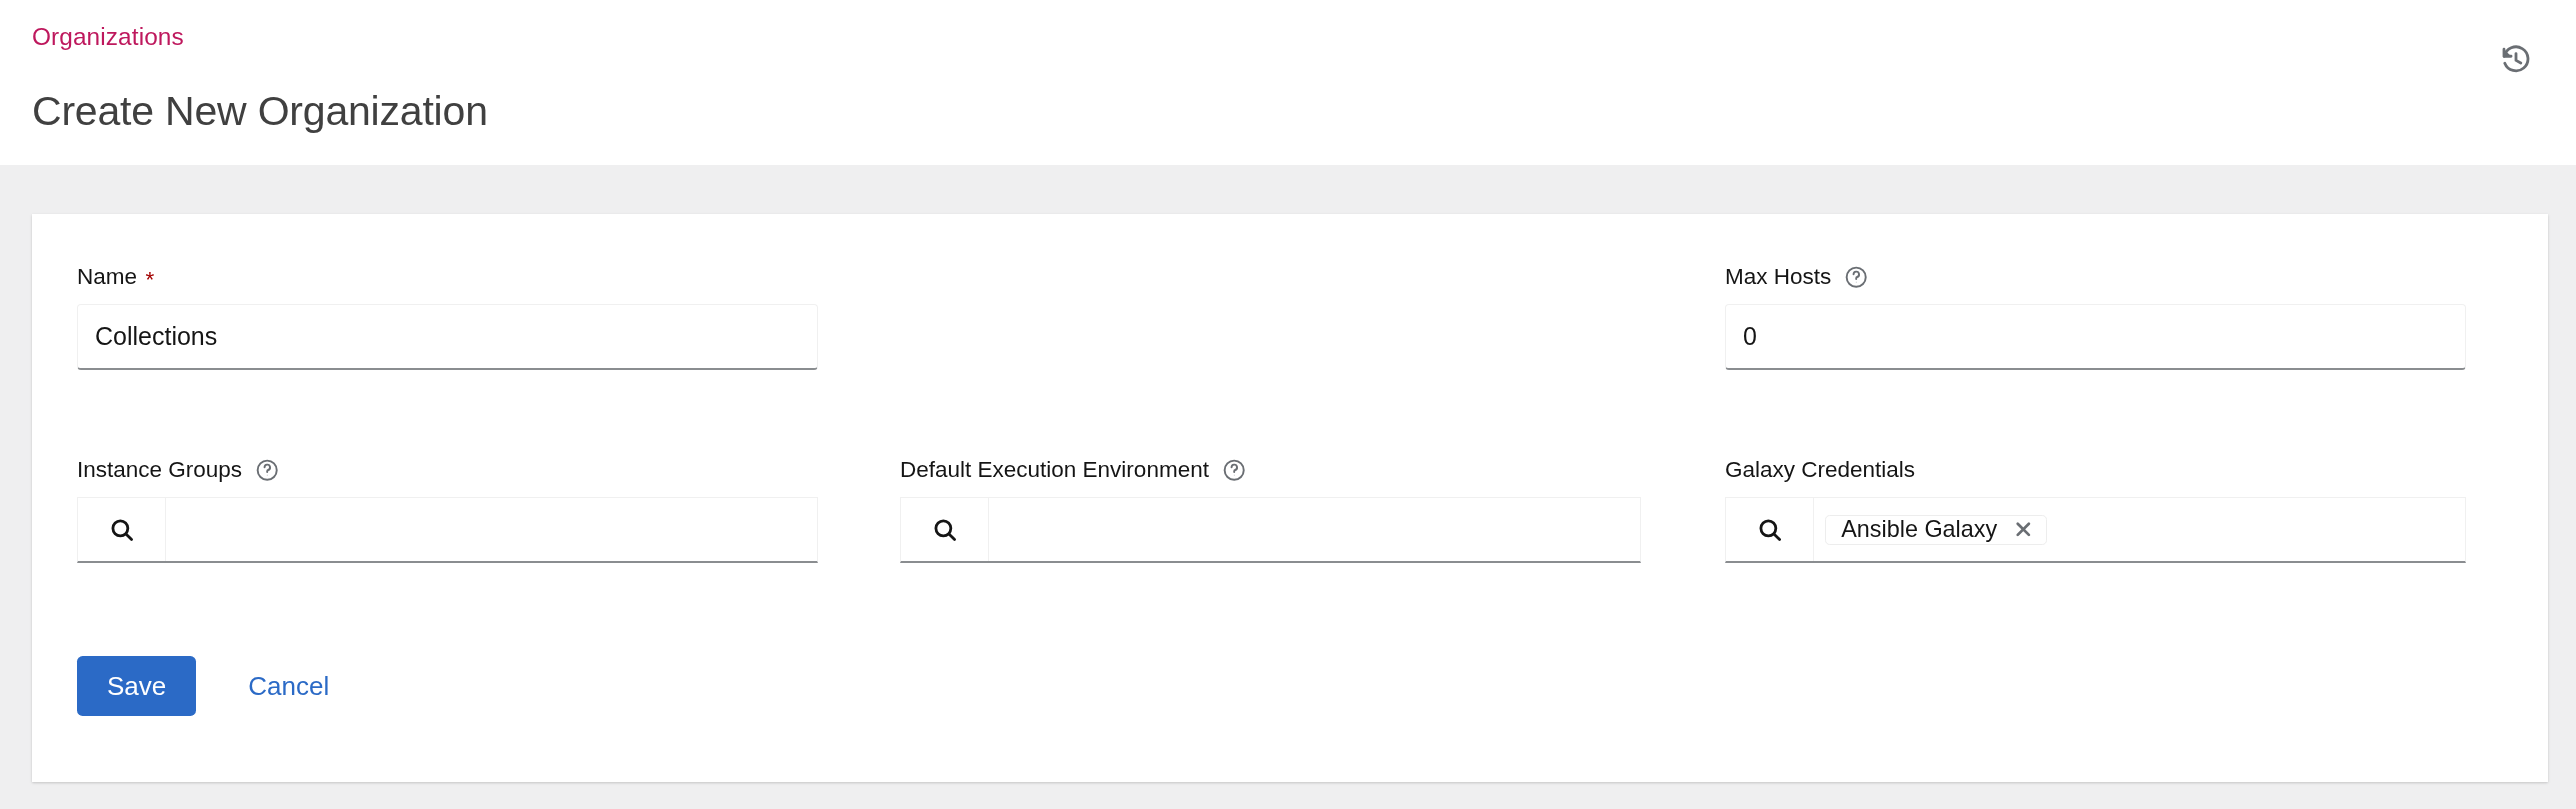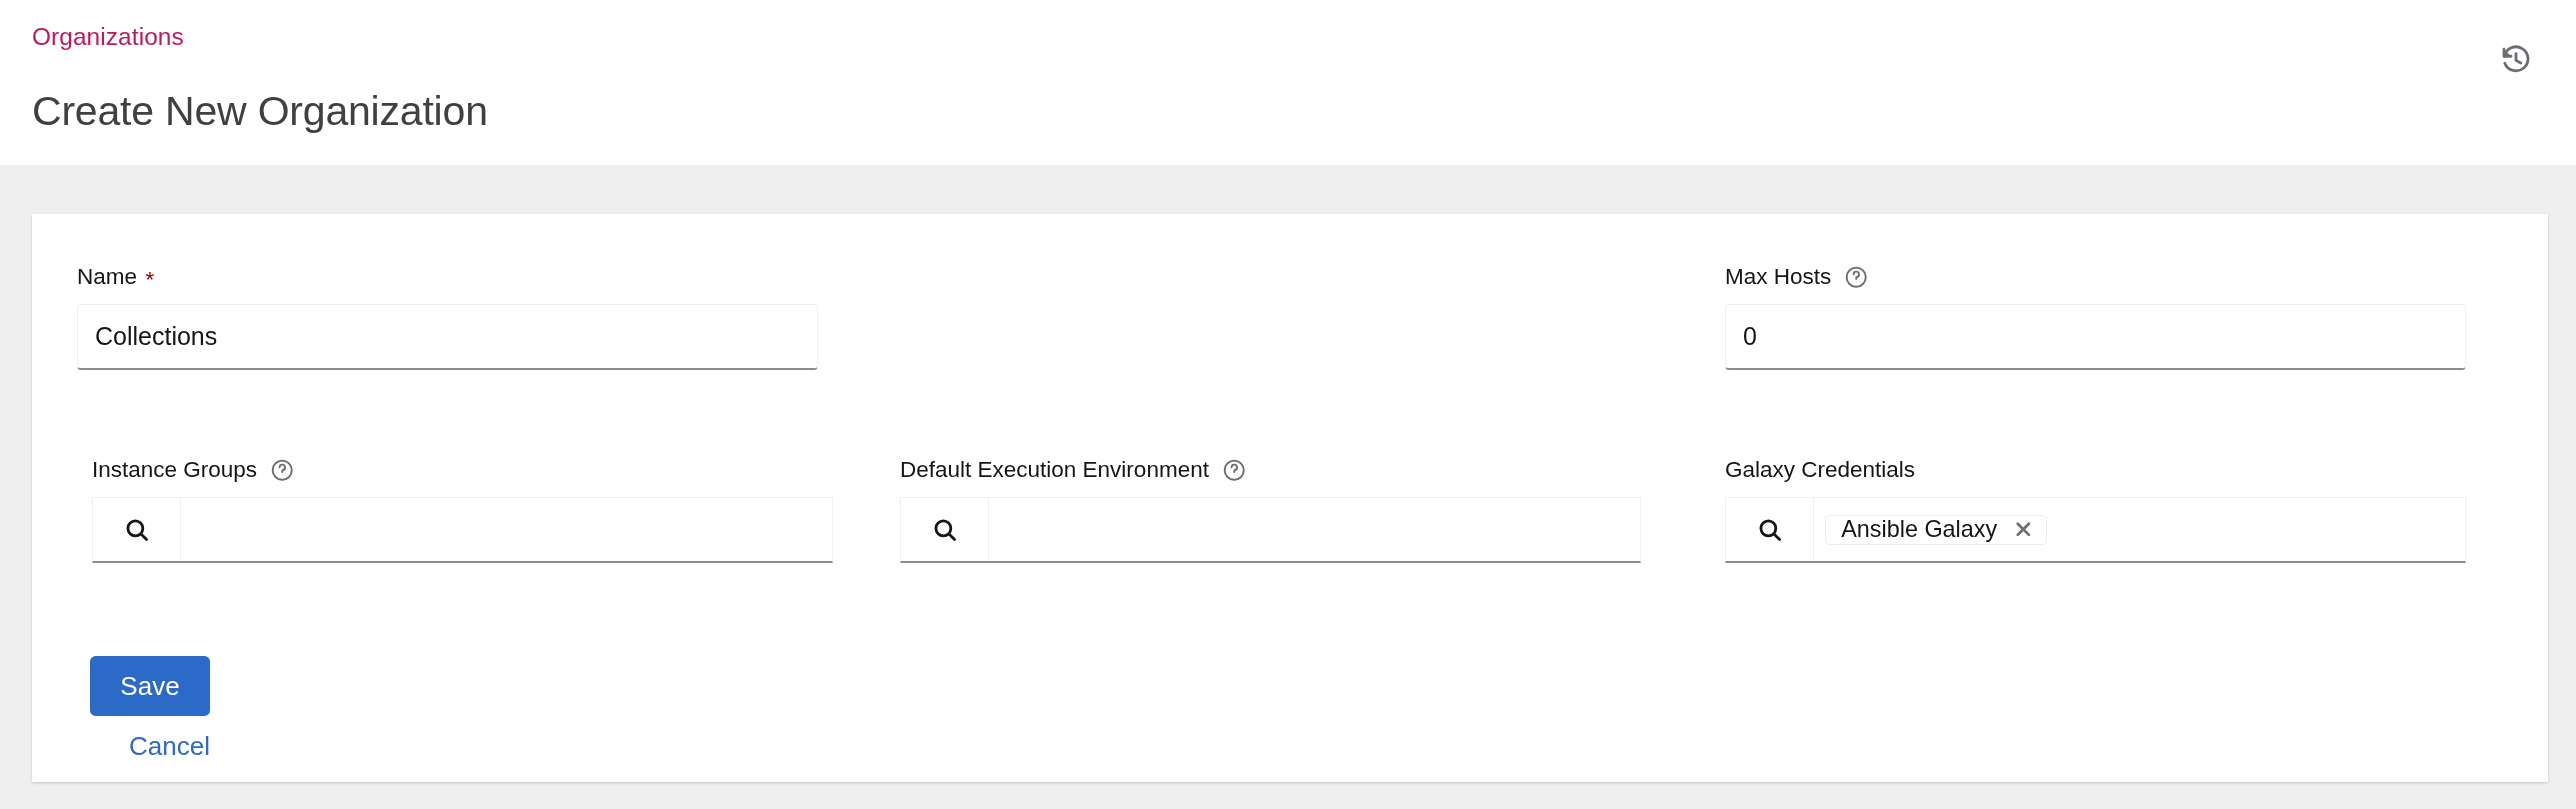--- a/index.html
+++ b/index.html
@@ -187,21 +187,20 @@
   }
   .chip-close svg { display: block; }
 
   
   .actions {
     position: absolute;
     left: 45px;
     top: 442px;
     display: flex;
     align-items: center;
-    flex-direction: column;
   }
   .btn-primary {
     height: 60px;
     padding: 0 30px;
     background: #2b6ac6;
     color: #ffffff;
     border: none;
     border-radius: 5.6px;
     font-family: "Liberation Sans", sans-serif;
     font-size: 26px;
@@ -260,21 +259,21 @@
           <svg width="24.4" height="24.4" viewBox="0 0 24 24" fill="none" stroke="#6a6e73" stroke-width="1.9">
             <circle cx="12" cy="12" r="9.4"></circle>
             <path d="M9.4 9.2a2.7 2.7 0 1 1 3.5 2.6c-.6.2-.9.8-.9 1.4v.5" stroke-linecap="round"></path>
             <circle cx="12" cy="16.8" r="0.4" fill="#6a6e73" stroke="none"></circle>
           </svg>
         </span>
       </label>
       <input class="text-input" type="text" value="0" style="">
     </div>
 
-    <div class="field" style="left:45px; top:242px; width:741px;margin-left:15px;">
+    <div class="field" style="left:45px; top:242px; width:741px;">
       <label class="field-label">
         <span>Instance Groups</span>
         <span class="help-icon">
           <svg width="24.4" height="24.4" viewBox="0 0 24 24" fill="none" stroke="#6a6e73" stroke-width="1.9">
             <circle cx="12" cy="12" r="9.4"></circle>
             <path d="M9.4 9.2a2.7 2.7 0 1 1 3.5 2.6c-.6.2-.9.8-.9 1.4v.5" stroke-linecap="round"></path>
             <circle cx="12" cy="16.8" r="0.4" fill="#6a6e73" stroke="none"></circle>
           </svg>
         </span>
       </label>

